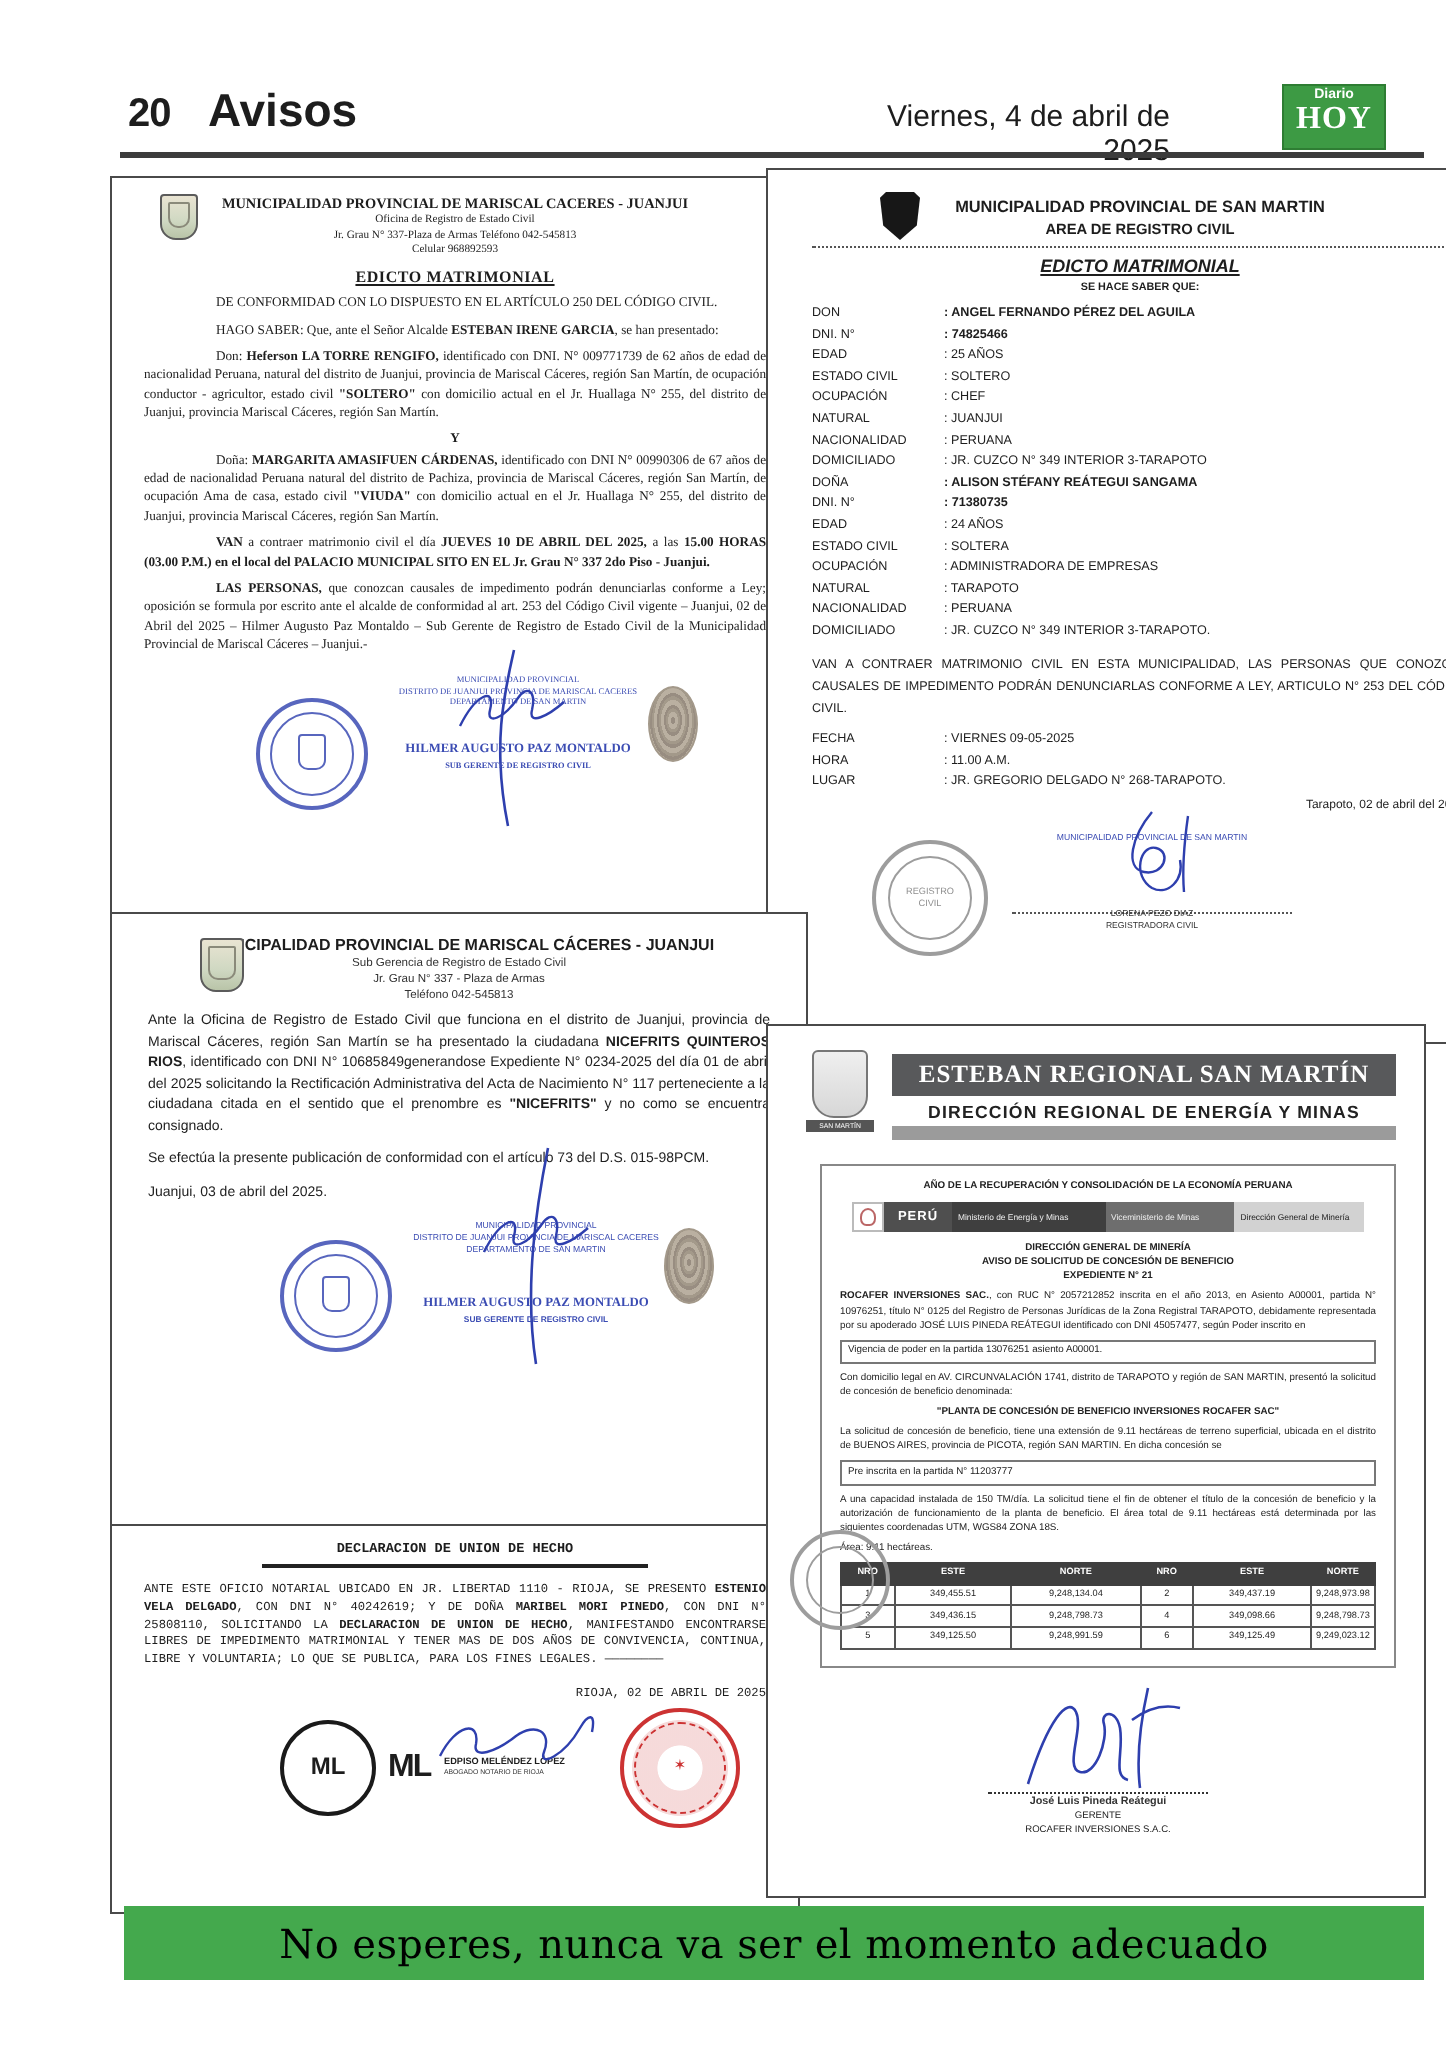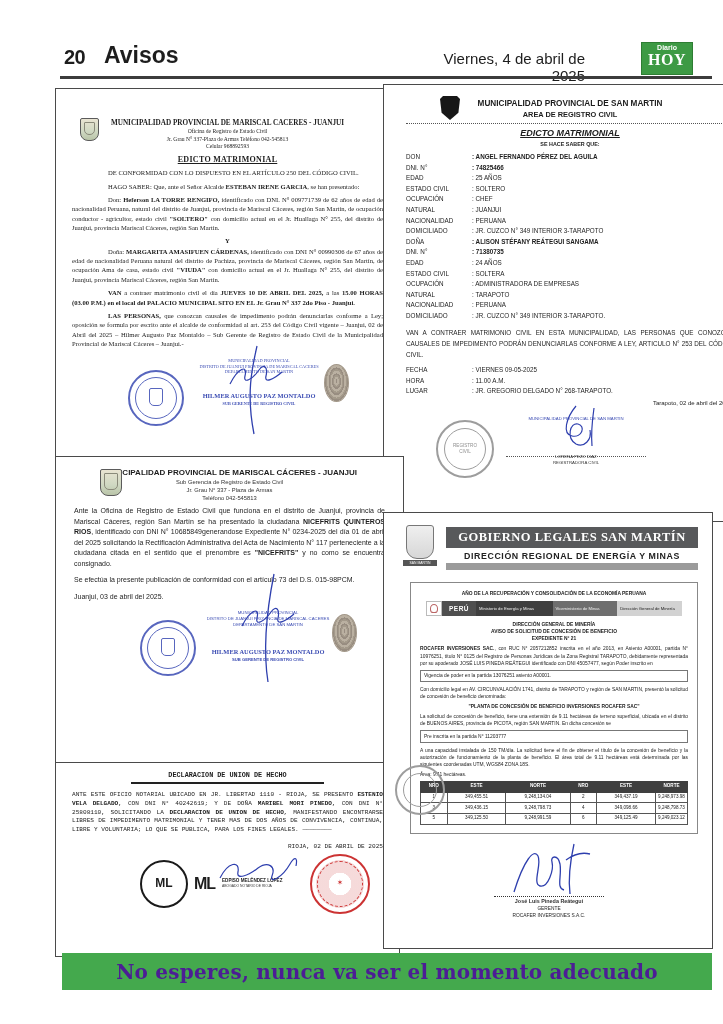--- a/index.html
+++ b/index.html
@@ -15,21 +15,21 @@
   
   .box{position:absolute;background:#fff;border:1px solid #4a4a4a;overflow:hidden;}
   #box1{left:55px;top:88px;width:311px;height:364px;}
   #box2{left:383px;top:84px;width:328px;height:422px;}
   #box3{left:55px;top:456px;width:311px;height:301px;}
   #box4{left:55px;top:762px;width:311px;height:185px;}
   #box5{left:383px;top:512px;width:328px;height:435px;}
   .b{font-weight:700;}
   
   .d1{font-family:"Liberation Serif",serif;font-size:6.6px;line-height:1.42;text-align:justify;padding:8px 16px 0 16px;}
-  .d1 .head{text-align:center;position:relative;margin-bottom:3px;margin-top:21px;}
+  .d1 .head{text-align:center;position:relative;margin-bottom:3px;}
   .d1 .head .org{font-weight:700;font-size:7.2px;}
   .d1 .head .sub{font-size:5.6px;line-height:1.35;}
   .d1 .title{font-weight:700;font-size:8px;text-decoration:underline;margin-top:3px;letter-spacing:.3px;}
   .d1 p{margin:0 0 4px 0;text-indent:36px;}
   .d1 .ysep{text-align:center;font-weight:700;text-indent:0;margin:1px 0;}
   .crest{position:absolute;left:8px;top:0;width:17px;height:21px;border:1px solid #5b5b5b;border-radius:2px 2px 8px 8px;background:linear-gradient(180deg,#e9e4d2 0%,#cfd8c2 60%,#b9c4a8 100%);}
   .crest:after{content:"";position:absolute;left:3px;top:3px;right:3px;bottom:5px;border:1px solid #8a8a7a;border-radius:1px 1px 5px 5px;}
   
   .stamprow{position:relative;height:88px;}
   .bluecirc{position:absolute;width:52px;height:52px;border:2px solid #3b4cb3;border-radius:50%;opacity:.85;}
@@ -103,21 +103,21 @@
   table.coords th{background:#3f3f3f;color:#fff;font-size:4.6px;padding:1.5px 0;border:1px solid #3f3f3f;}
   table.coords td{border:1px solid #555;font-size:4.6px;text-align:center;padding:1.5px 0;}
   .seal-left{left:-16px;top:182px;width:46px;height:46px;}
   .d5sign{position:relative;height:105px;}
   .d5sign .dotted{position:absolute;left:110px;top:62px;width:110px;border-top:1px dotted #333;}
   .d5sign .nm{position:absolute;left:80px;top:64px;width:170px;text-align:center;font-weight:700;font-size:5.4px;color:#333;}
   .d5sign .r1{position:absolute;left:80px;top:72px;width:170px;text-align:center;font-size:4.8px;}
   .d5sign .r2{position:absolute;left:80px;top:79px;width:170px;text-align:center;font-size:4.8px;}
   
   #banner{position:absolute;left:62px;top:953px;width:650px;height:37px;background:#44a94d;display:flex;align-items:center;justify-content:center;}
-  #banner .t{color:#4c1d95;font-family:"DejaVu Serif",serif;font-weight:700;font-size:20px;letter-spacing:.2px;}
+  #banner .t{color:#000000;font-family:"DejaVu Serif",serif;font-weight:400;font-size:20px;letter-spacing:.2px;}
 </style>
 </head>
 <body>
 
 <div id="page">
 
   <div>
     <div class="hdr-num">20</div>
     <div class="hdr-sec">Avisos</div>
     <div class="hdr-date">Viernes, 4 de abril de 2025</div>
@@ -329,21 +329,21 @@
           <div class="c">✶</div>
         </div>
     </div>
   </div>
 
   <div class="box" id="box5">
     <div class="d5top">
       <div class="gshield">
         <div class="cap">SAN MARTÍN</div>
       </div>
-      <div class="gorebar">GOBIERNO LEGALES SAN MARTÍN</div>
+      <div class="gorebar">ESTEBAN REGIONAL SAN MARTÍN</div>
       <div class="goresub">DIRECCIÓN REGIONAL DE ENERGÍA Y MINAS</div>
       <div class="gorestrip"></div>
     </div>
     <div class="inner">
       <div class="year">AÑO DE LA RECUPERACIÓN Y CONSOLIDACIÓN DE LA ECONOMÍA PERUANA</div>
       <div class="mban">
         <div class="coat"></div>
         <div class="peru">PERÚ</div>
         <div class="seg1">Ministerio de Energía y Minas</div>
         <div class="seg2">Viceministerio de Minas</div>

